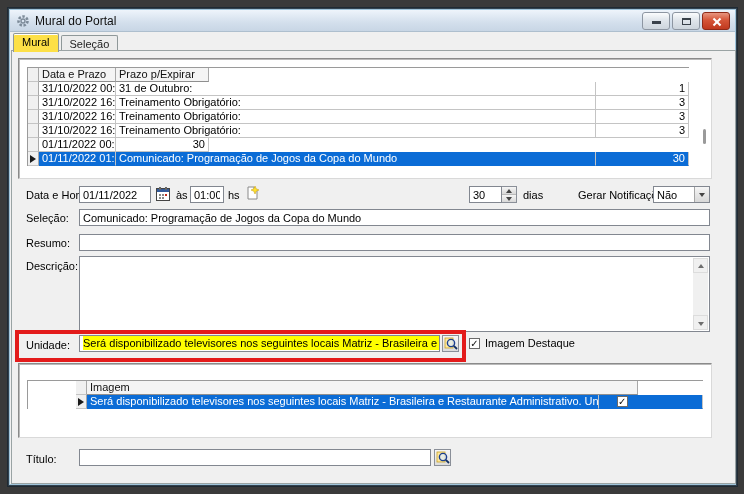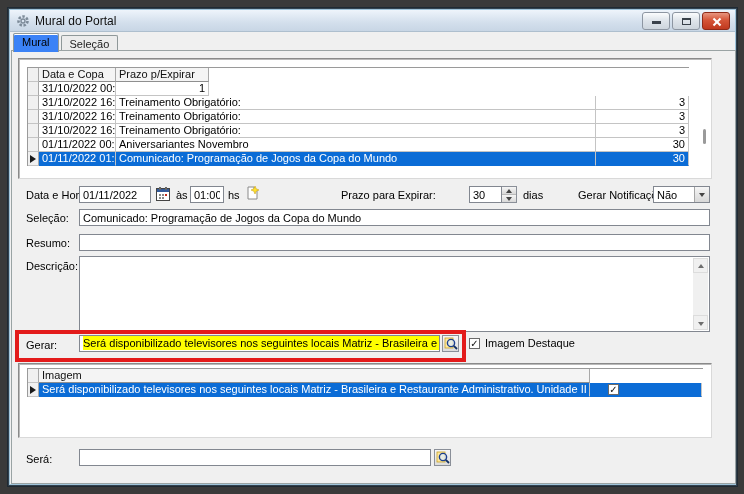--- a/index.html
+++ b/index.html
@@ -27,21 +27,21 @@
   .gl-min { position:absolute; left:9px; bottom:5px; width:9px; height:3px; background:#39414a; }
   .gl-max { position:absolute; left:9px; top:5px; width:9px; height:7px;
             border:1px solid #39414a; border-top-width:2px; background:transparent; }
   .gl-x1,.gl-x2 { position:absolute; left:13px; top:4px; width:2px; height:10px; background:#fff; }
   .gl-x1 { transform:rotate(45deg); } .gl-x2 { transform:rotate(-45deg); }
 
   
   .tabstrip { position:absolute; left:4px; top:24px; height:18px; display:flex; }
   .tab { padding:2px 8px 0 8px; border:1px solid #8f9899; border-bottom:none;
          border-radius:2px 2px 0 0; background:#f0f0f0; margin-right:2px; height:18px; }
-  .tab.active { position:relative; z-index:3; height:19px; background:#3b82f6;
+  .tab.active { position:relative; z-index:3; height:19px; background:#fde047;
                 box-shadow:inset 0 1px 0 #fff; }
   .tab.inactive { margin-top:2px; height:16px; background:#ececec; color:#222; }
   .tabpanel { position:absolute; left:2px; top:41px; width:725px; height:434px;
               border:1px solid #9aa3a4; background:#f0f0f0; }
 
   
   .sunken { position:absolute; background:#fff;
             border:1px solid #8a8a8a; border-right-color:#d9d9d9; border-bottom-color:#d9d9d9;
             box-shadow:inset 1px 1px 0 #b9b9b9; }
 
@@ -133,27 +133,28 @@
       <div class="tab active">Mural</div>
       <div class="tab inactive">Seleção</div>
     </div>
     <div class="tabpanel"></div>
 
     <div class="sunken" style="left:9px; top:49px; width:694px; height:121px;">
       <div class="grid" style="left:8px; top:8px; width:662px;">
 
         <div class="g-row g-head">
           <div class="g-ind"></div>
-          <div class="g-cell" style="width:77px;">Data e Copa</div>
+          <div class="g-cell" style="width:77px;">Data e Prazo</div>
           <div class="g-cell" style="width:93px;">Prazo p/Expirar</div>
         </div>
 
         <div class="g-row">
           <div class="g-ind"></div>
           <div class="g-cell" style="width:77px;">31/10/2022 00:00</div>
+          <div class="g-cell" style="width:480px;">31 de Outubro:</div>
           <div class="g-cell num" style="width:93px;">1</div>
         </div>
         <div class="g-row">
           <div class="g-ind"></div>
           <div class="g-cell" style="width:77px;">31/10/2022 16:50</div>
           <div class="g-cell" style="width:480px;">Treinamento Obrigatório:</div>
           <div class="g-cell num" style="width:93px;">3</div>
         </div>
         <div class="g-row">
           <div class="g-ind"></div>
@@ -163,21 +164,20 @@
         </div>
         <div class="g-row">
           <div class="g-ind"></div>
           <div class="g-cell" style="width:77px;">31/10/2022 16:54</div>
           <div class="g-cell" style="width:480px;">Treinamento Obrigatório:</div>
           <div class="g-cell num" style="width:93px;">3</div>
         </div>
         <div class="g-row">
           <div class="g-ind"></div>
           <div class="g-cell" style="width:77px;">01/11/2022 00:00</div>
-          <div class="g-cell" style="width:480px;">Aniversariantes Novembro</div>
           <div class="g-cell num" style="width:93px;">30</div>
         </div>
         <div class="g-row sel">
           <div class="g-ind">
               <span class="tri-right"></span>
             </div>
           <div class="g-cell" style="width:77px;">01/11/2022 01:00</div>
           <div class="g-cell" style="width:480px;">Comunicado: Programação de Jogos da Copa do Mundo</div>
           <div class="g-cell num" style="width:93px;">30</div>
         </div>
@@ -200,21 +200,20 @@
     </svg>
     <span class="lbl" style="left:167px; top:178px;">às</span>
     <input class="tin" style="left: 181px; top: 177px; width: 34px;" value="01:00">
     <span class="lbl" style="left:219px; top:178px;">hs</span>
     <svg class="flaticon" style="left:235px; top:176px;" viewBox="0 0 16 16">
       <path d="M4 2 h6 l3 3 v9 h-9 z" fill="#fff" stroke="#8a8a8a"></path>
       <path d="M10 2 v3 h3" fill="none" stroke="#8a8a8a"></path>
       <path d="M11 1 l1.2 2.8 L15 5 l-2.8 1.2 L11 9 l-1.2-2.8 L7 5 l2.8-1.2 z" fill="#ffe22e" stroke="#c9a227" stroke-width="0.6"></path>
     </svg>
 
-    <span class="lbl" style="left:332px; top:178px;">Prazo para Expirar:</span>
     <div class="spinwrap" style="left:460px; top:177px;">
       <input class="spin-edit" value="30" style="">
       <div class="spin-btns">
         <div class="spin-b">
             <span class="tri-up"></span>
           </div>
         <div class="spin-b">
             <span class="tri-dn"></span>
           </div>
       </div>
@@ -240,55 +239,55 @@
       <div class="sb">
         <div class="sb-btn up">
             <span class="tri-up"></span>
           </div>
         <div class="sb-btn dn">
             <span class="tri-dn"></span>
           </div>
       </div>
     </div>
 
-    <span class="lbl" style="left:17px; top:328px;">Gerar:</span>
+    <span class="lbl" style="left:17px; top:328px;">Unidade:</span>
     <div class="fakein" style="left:70px; top:326px; width:361px;">
       <span class="hl">Será disponibilizado televisores nos seguintes locais Matriz - Brasileira e Restaurante Administrat</span>
     </div>
     <div class="iconbtn" style="left:433px; top:326px;">
       <svg width="14" height="14" viewBox="0 0 14 14">
         <rect x="1" y="1" width="8" height="10" fill="#ffe9a0" stroke="#c9a227" stroke-width="0.8"></rect>
         <circle cx="7" cy="6" r="3.6" fill="#dfeeff" fill-opacity="0.7" stroke="#1b3f8f" stroke-width="1.4"></circle>
         <line x1="9.8" y1="8.8" x2="13" y2="12" stroke="#123063" stroke-width="1.8"></line>
       </svg>
     </div>
     <div class="chkbox" style="left:460px; top:329px;"><span>✓</span></div>
     <span class="lbl" style="left:476px; top:326px;">Imagem Destaque</span>
 
     <div class="annot" style="left:6px; top:321px; width:451px; height:32px;"></div>
 
     <div class="sunken" style="left:9px; top:354px; width:694px; height:75px;">
-      <div class="grid" style="left:8px; top:4px; width:676px;">
+      <div class="grid" style="left:8px; top:16px; width:676px;padding-left:48px;">
         <div class="g-row g-head">
           <div class="g-ind"></div>
           <div class="g-cell" style="width:551px;">Imagem</div>
         </div>
         <div class="g-row sel">
           <div class="g-ind">
               <span class="tri-right"></span>
             </div>
           <div class="g-cell" style="width:551px;">Será disponibilizado televisores nos seguintes locais Matriz - Brasileira e Restaurante Administrativo. Unidade II - Refeitório. Vinhed</div>
           <div class="g-cell" style="width:112px; position:relative;">
             <span class="chkbox" style="left:18px; top:1px; position:absolute;"><span>✓</span></span>
           </div>
         </div>
       </div>
     </div>
 
-    <span class="lbl" style="left:17px; top:442px;">Será:</span>
+    <span class="lbl" style="left:17px; top:442px;">Título:</span>
     <input class="tin" style="left: 70px; top: 440px; width: 352px;" value="">
     <div class="iconbtn" style="left:425px; top:440px;">
       <svg width="14" height="14" viewBox="0 0 14 14">
         <rect x="1" y="1" width="8" height="10" fill="#ffe9a0" stroke="#c9a227" stroke-width="0.8"></rect>
         <circle cx="7" cy="6" r="3.6" fill="#dfeeff" fill-opacity="0.7" stroke="#1b3f8f" stroke-width="1.4"></circle>
         <line x1="9.8" y1="8.8" x2="13" y2="12" stroke="#123063" stroke-width="1.8"></line>
       </svg>
     </div>
 
   </div>

